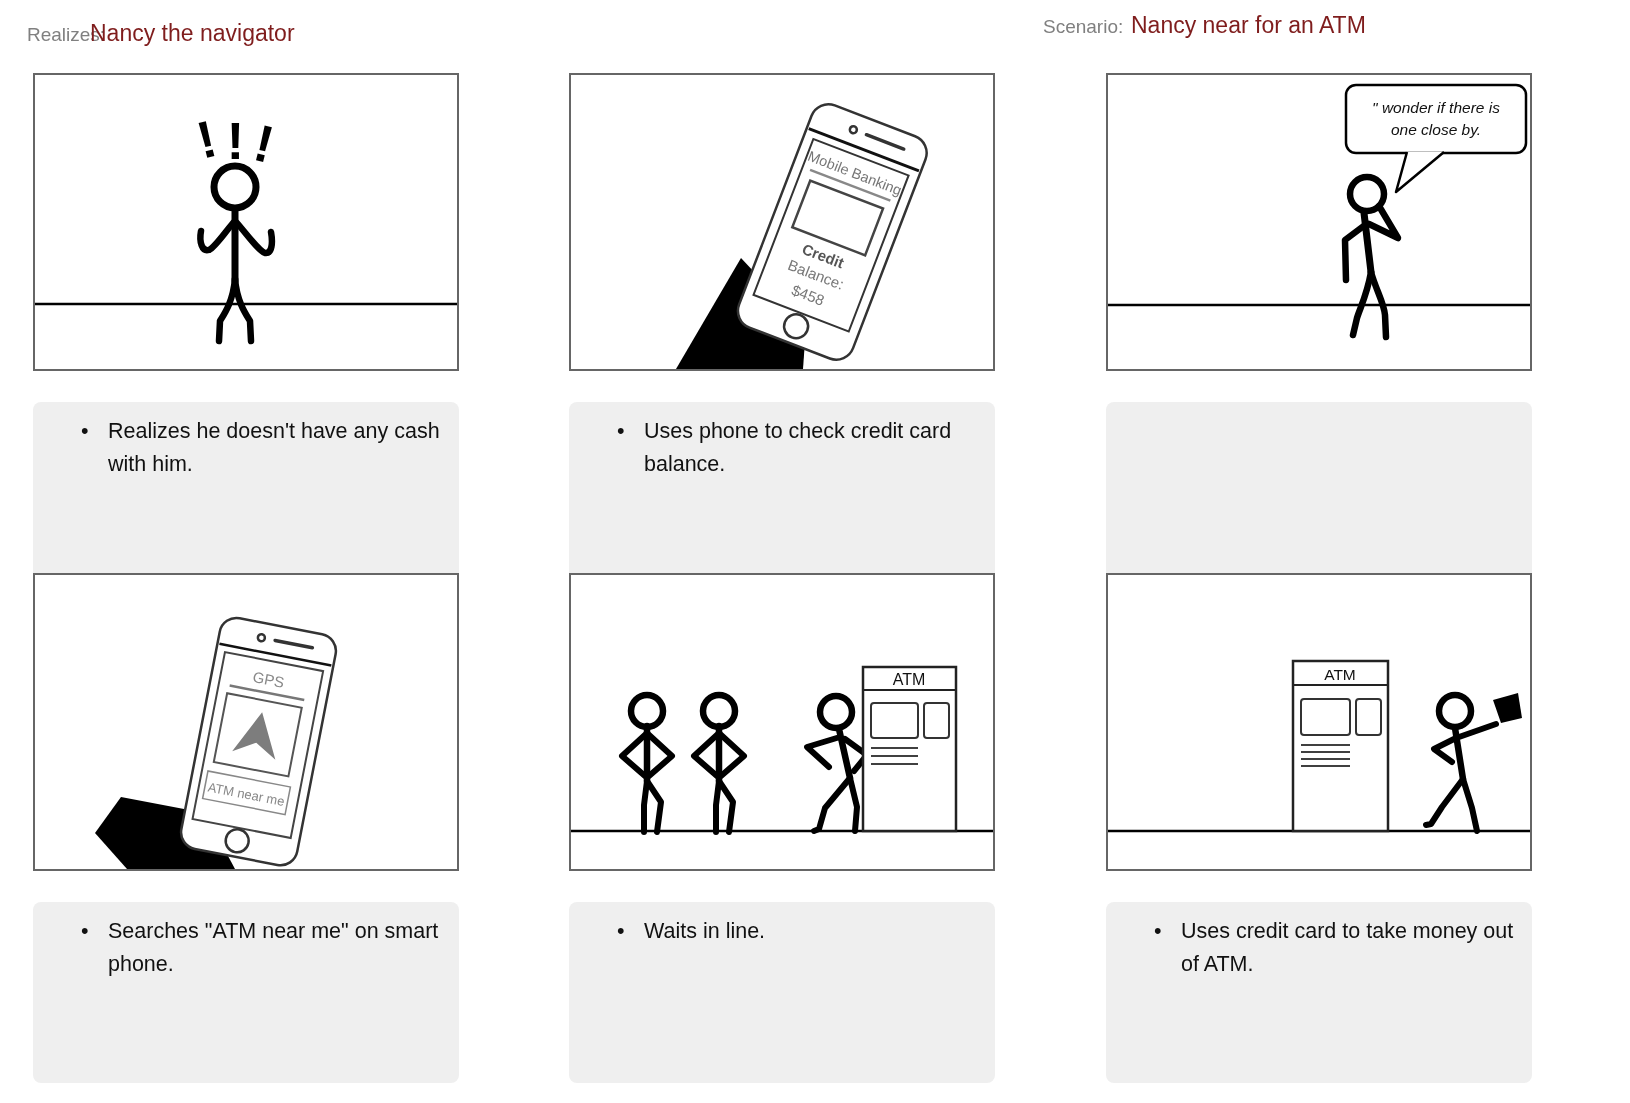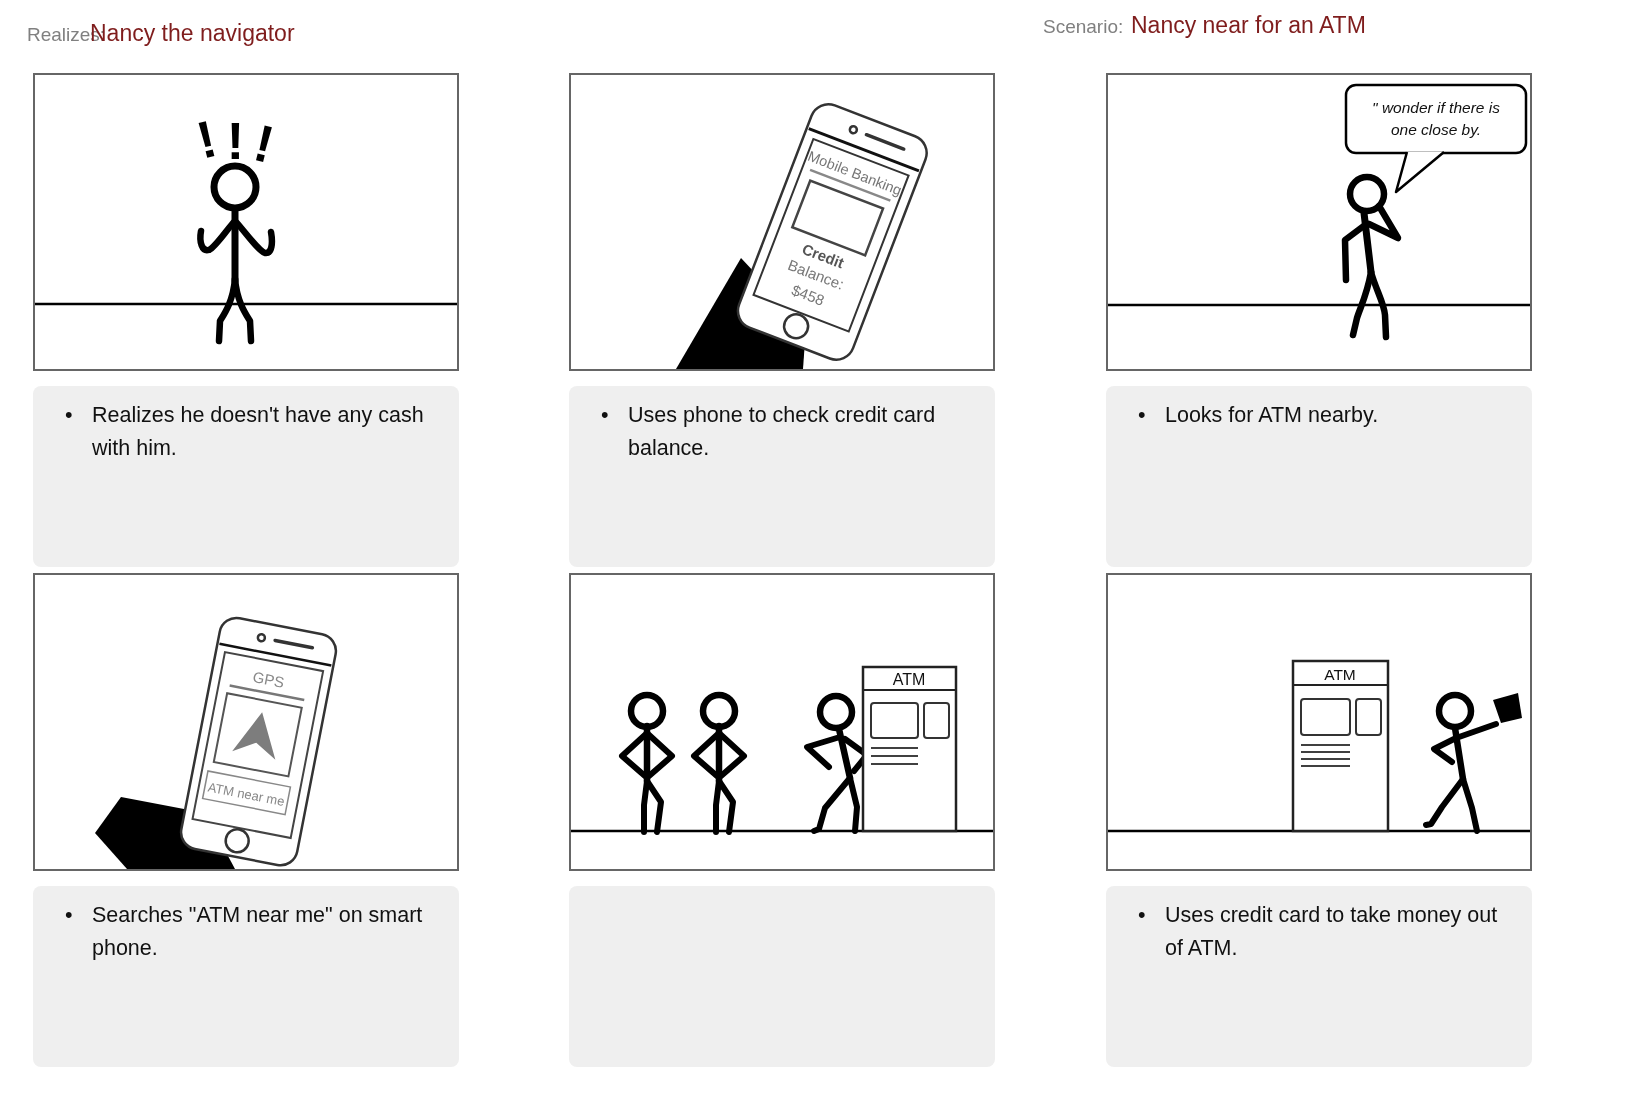--- a/index.html
+++ b/index.html
@@ -9,21 +9,21 @@
   }
   .hdr-label{position:absolute;font-size:19px;color:#808080;}
   .hdr-value{position:absolute;font-size:23px;color:#7f1d1d;}
   .panel{
     position:absolute;width:426px;height:298px;box-sizing:border-box;
     border:2px solid #666;background:#fff;
   }
   .panel svg{display:block;width:422px;height:294px;}
   .caption{
     position:absolute;width:426px;height:181px;box-sizing:border-box;
-    background:#efefef;border-radius:8px;padding:13px 14px 0 30px;
+    background:#efefef;border-radius:8px;padding:13px 14px 0 46px;margin-top:16px;
   }
   .caption ul{margin:0;padding:0;list-style:none;}
   .caption li{
     position:relative;padding-left:29px;font-size:21.5px;line-height:33px;color:#111;
   }
   .caption li::before{content:"\2022";position:absolute;left:2px;top:0;}
   
   .c1{left:33px;} .c2{left:569px;} .c3{left:1106px;}
   .r1p{top:73px;} .r1c{top:386px;} .r2p{top:573px;} .r2c{top:886px;}
   
@@ -100,21 +100,20 @@
     <g>
       <rect x="238" y="10" width="180" height="68" rx="10" fill="#fff" stroke="#000" stroke-width="2.5"></rect>
       <path d="M299 77 L288 117 L336 77" fill="#fff" stroke="#000" stroke-width="2.5" stroke-linejoin="round"></path>
       <text x="328" y="38" text-anchor="middle" font-size="15.5" font-style="italic" fill="#111">" wonder if there is</text>
       <text x="328" y="60" text-anchor="middle" font-size="15.5" font-style="italic" fill="#111">one close by.</text>
     </g>
   </svg>
 </div>
 <div class="caption c3 r1c">
   <ul>
-    <li>Looks for ATM nearby.</li>
   </ul>
 </div>
 
 <div class="panel c1 r2p">
   <svg viewBox="0 0 422 294">
     <polygon points="92,294 200,294 170,238 86,222 60,258" fill="#000"></polygon>
     <g transform="translate(188,40) rotate(11)">
       <rect x="0" y="0" width="118" height="235" rx="17" fill="#fff" stroke="#333" stroke-width="2.5"></rect>
       <circle cx="42" cy="15" r="3.5" fill="#fff" stroke="#333" stroke-width="2.5"></circle>
       <line x1="56" y1="15" x2="94" y2="15" stroke="#333" stroke-width="3.5" stroke-linecap="round"></line>
@@ -166,20 +165,21 @@
       <rect x="300" y="128" width="47" height="35" rx="3" fill="#fff" stroke="#333" stroke-width="2"></rect>
       <rect x="353" y="128" width="25" height="35" rx="3" fill="#fff" stroke="#333" stroke-width="2"></rect>
       <line x1="300" y1="173" x2="347" y2="173" stroke="#000" stroke-width="1.5"></line>
       <line x1="300" y1="181" x2="347" y2="181" stroke="#000" stroke-width="1.5"></line>
       <line x1="300" y1="189" x2="347" y2="189" stroke="#000" stroke-width="1.5"></line>
     </g>
   </svg>
 </div>
 <div class="caption c2 r2c">
   <ul>
+    <li>Waits in line.</li>
   </ul>
 </div>
 
 <div class="panel c3 r2p">
   <svg viewBox="0 0 422 294">
     <line class="ink thin" x1="0" y1="256" x2="422" y2="256"></line>
     <g>
       <rect x="185" y="86" width="95" height="170" fill="#fff" stroke="#222" stroke-width="2.5"></rect>
       <line x1="185" y1="110" x2="280" y2="110" stroke="#222" stroke-width="2"></line>
       <text x="232" y="105" text-anchor="middle" font-size="15.5" fill="#111">ATM</text>

